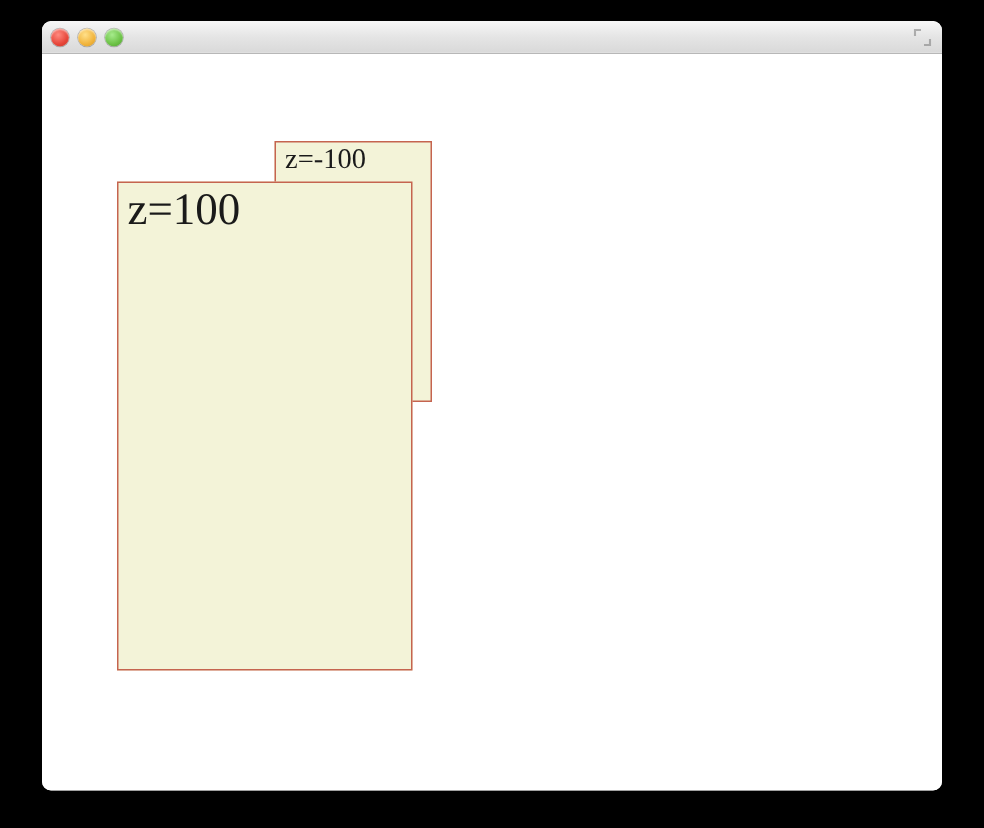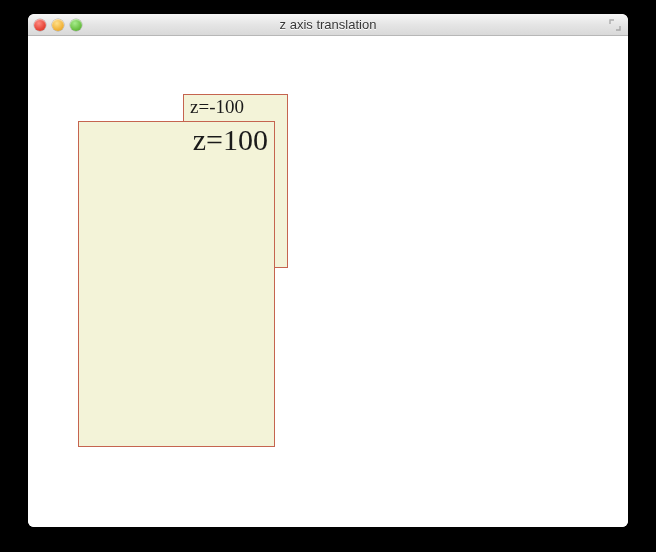--- a/index.html
+++ b/index.html
@@ -83,34 +83,32 @@
       width: 105px;
       height: 174px;
       font-size: 19px;
     }
     .box.front {
       top: 85px;
       left: 50px;
       width: 197px;
       height: 326px;
       font-size: 30px;
-      text-align: right;
     }
   </style>
 </head>
 <body>
 
 <div class="shadow-wrap">
   <div class="titlebar">
     <div class="traffic">
       <div class="tlight red"></div>
       <div class="tlight yellow"></div>
       <div class="tlight green"></div>
     </div>
-    <div class="win-title">z axis translation</div>
     <div class="resize-glyph">
       <svg viewBox="0 0 14 14">
         <path d="M2 6 L2 2 L6 2" fill="none" stroke="#7a7a7a" stroke-width="1.4"></path>
         <path d="M12 8 L12 12 L8 12" fill="none" stroke="#7a7a7a" stroke-width="1.4"></path>
       </svg>
     </div>
   </div>
   <div class="content">
     <div class="box back">
       <span>z=-100</span>

